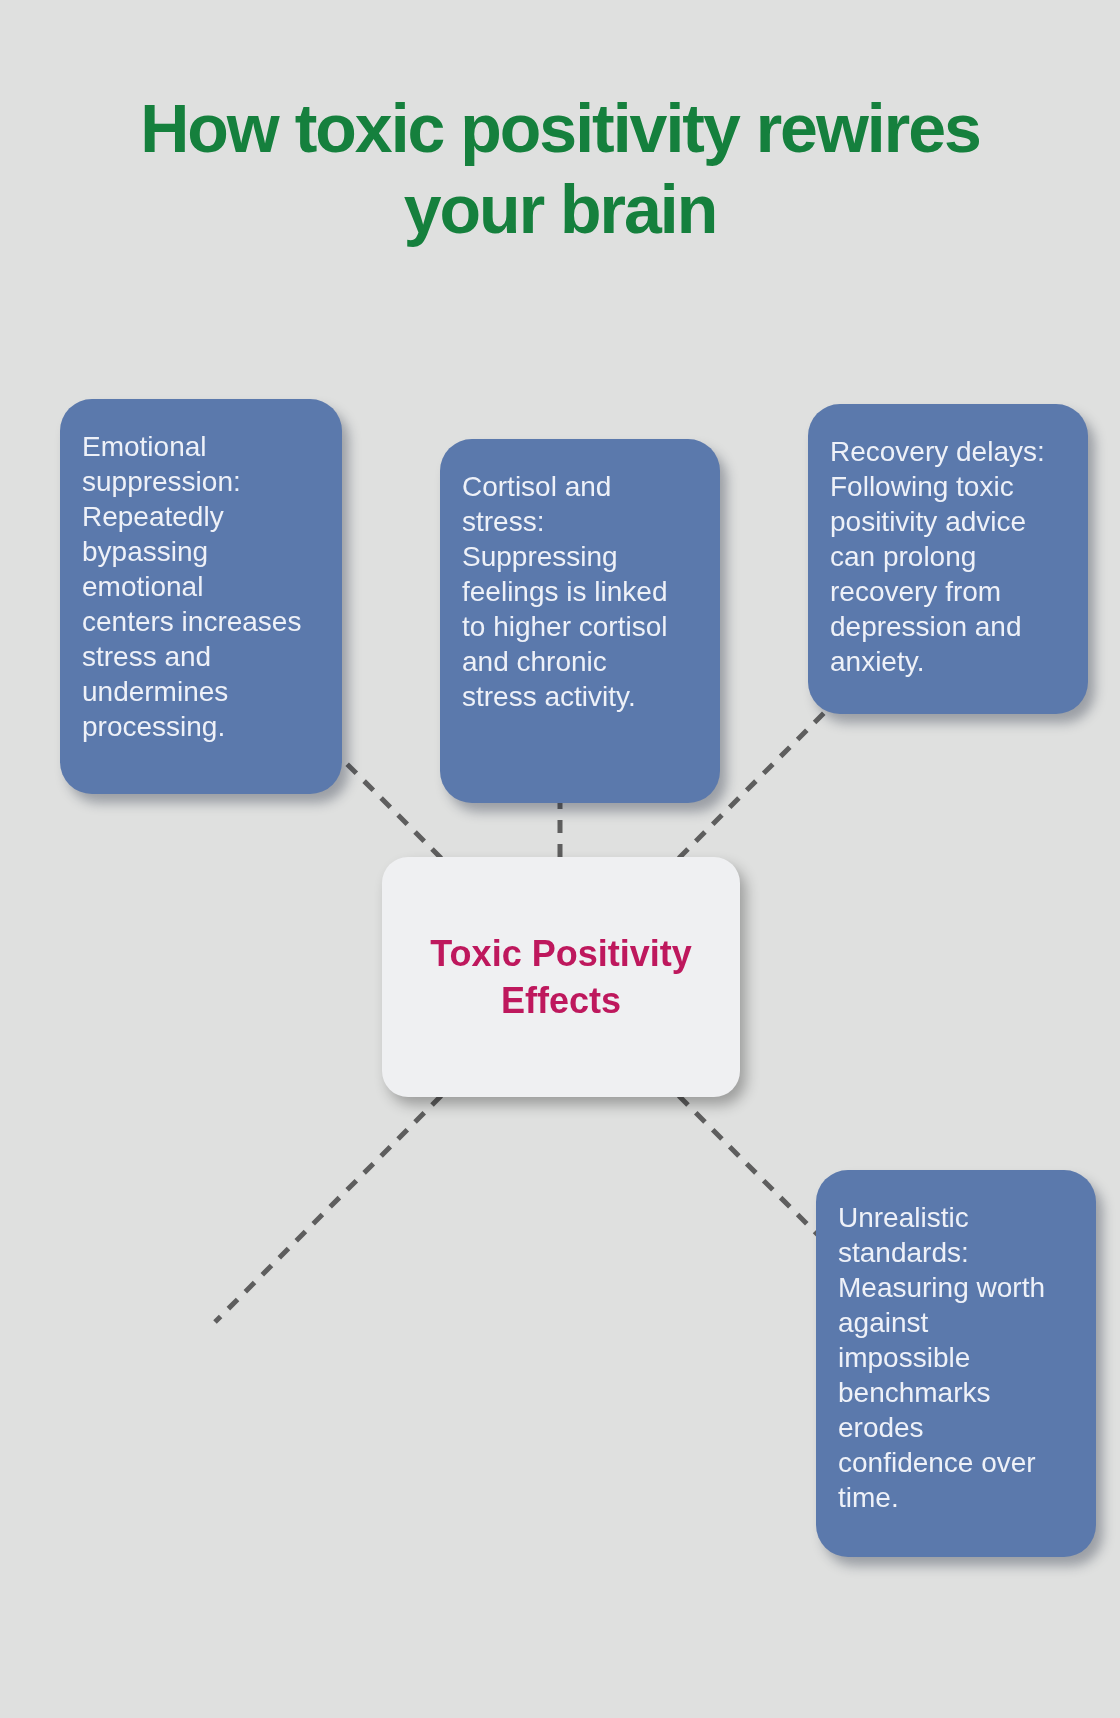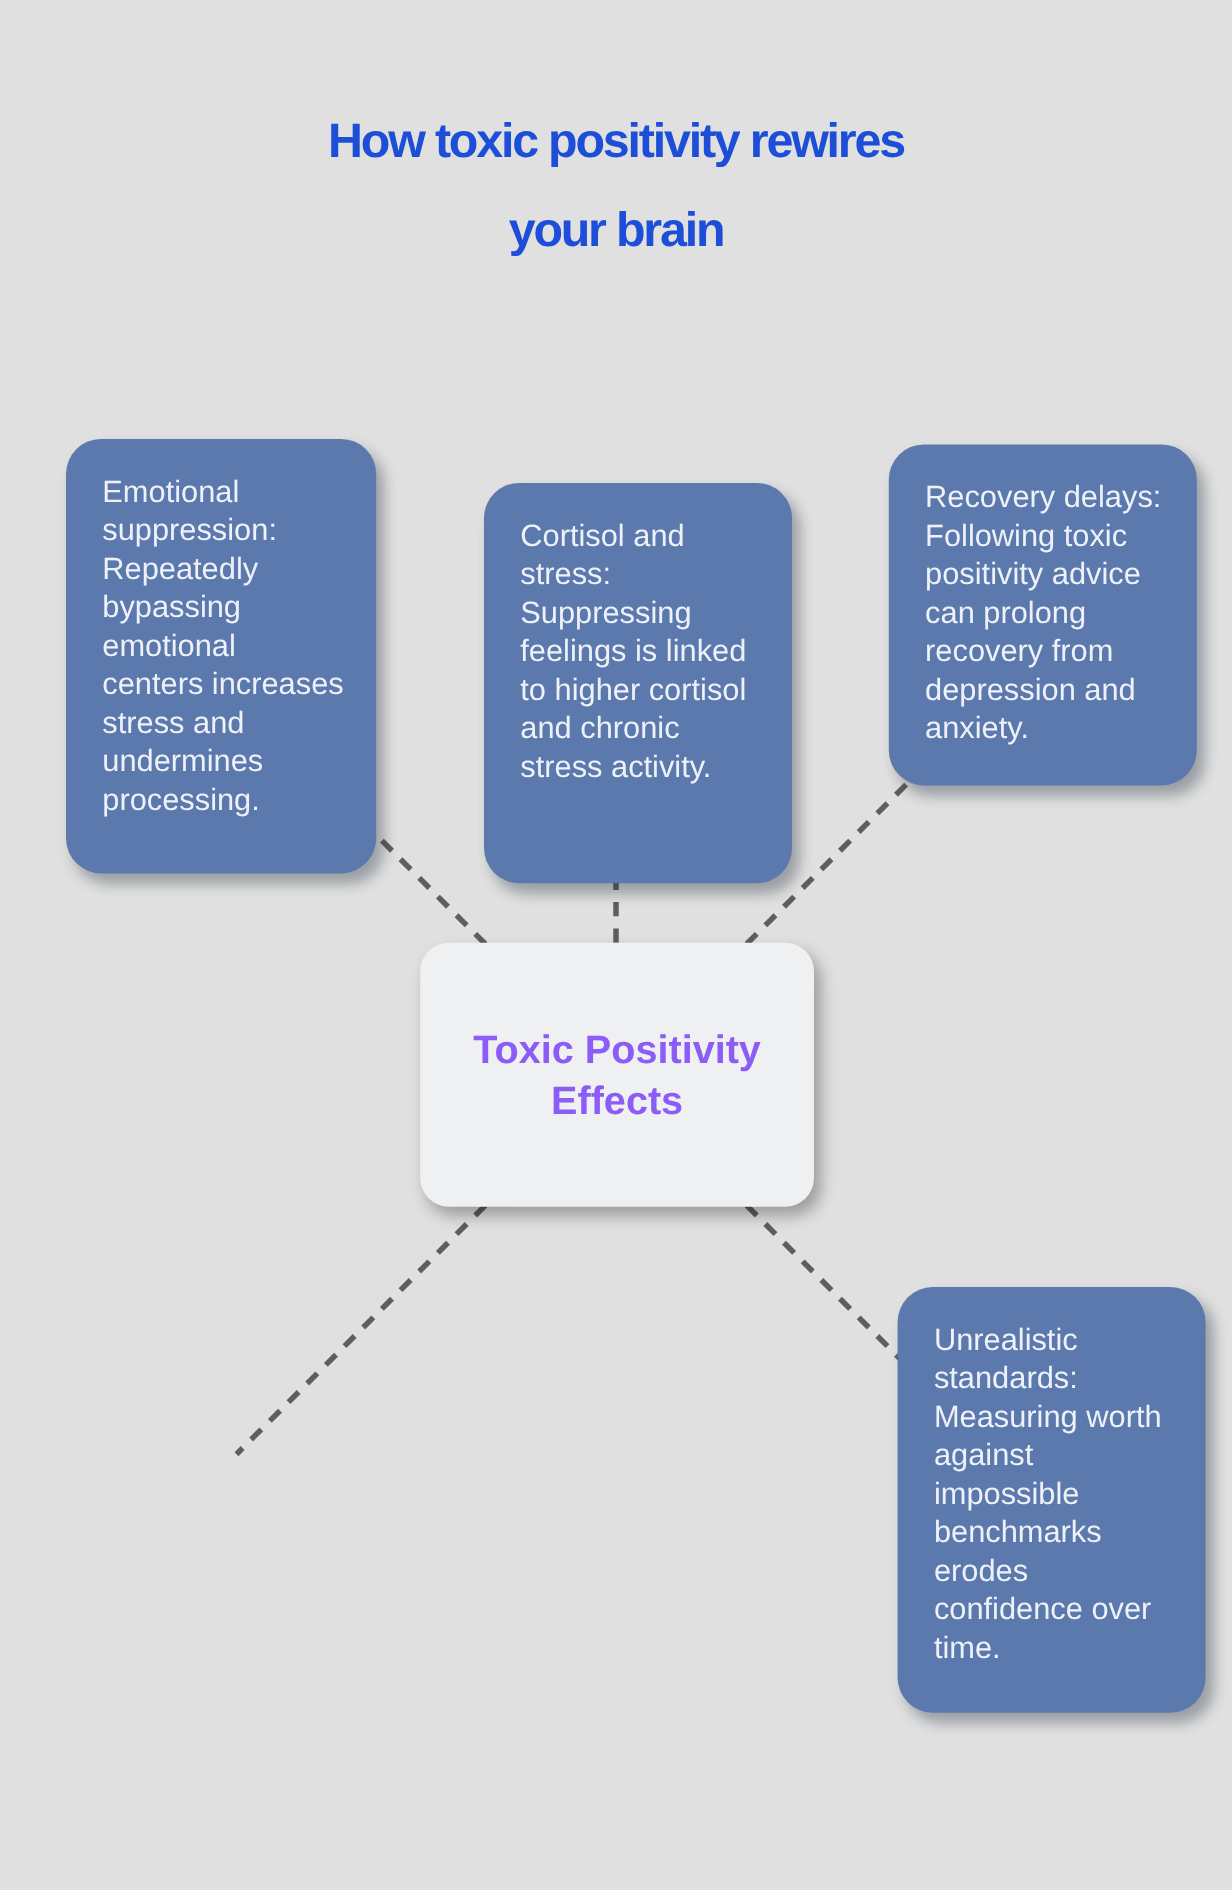--- a/index.html
+++ b/index.html
@@ -15,25 +15,25 @@
     background: #dfe0df;
     overflow: hidden;
   }
   .title {
     position: absolute;
     top: 88px;
     left: 0;
     width: 1120px;
     margin: 0;
     text-align: center;
-    font-size: 44px;
+    font-size: 68px;
     line-height: 81px;
     font-weight: 700;
     letter-spacing: -2px;
-    color: #1d4ed8;
+    color: #15803d;
     white-space: pre-line;
     z-index: 2;
   }
   svg.connectors {
     position: absolute;
     left: 0;
     top: 0;
     width: 1120px;
     height: 1718px;
     z-index: 1;
@@ -43,21 +43,21 @@
     stroke-width: 5;
     stroke-dasharray: 13 11;
   }
   .node {
     position: absolute;
     background: #5b79ac;
     border-radius: 32px;
     box-shadow: 7px 9px 12px rgba(30, 38, 58, 0.35);
     z-index: 3;
     box-sizing: border-box;
-    padding: 30px 18px 24px 33px;
+    padding: 30px 18px 24px 22px;
   }
   .node-text {
     color: #eef1f8;
     font-size: 28px;
     line-height: 35px;
     white-space: pre-line;
   }
   .node-1 { left: 60px;  top: 399px;  width: 282px; height: 395px; }
   .node-2 { left: 440px; top: 404px;  width: 280px; height: 364px; margin-top: 35px; }
   .node-3 { left: 808px; top: 404px;  width: 280px; height: 310px; }
@@ -75,21 +75,21 @@
     z-index: 4;
     display: flex;
     align-items: center;
     justify-content: center;
   }
   .center-text {
     text-align: center;
     font-size: 36px;
     line-height: 47px;
     font-weight: 700;
-    color: #8b5cf6;
+    color: #be185d;
     white-space: pre-line;
   }
 </style>
 </head>
 <body>
 
 <div class="canvas">
 
   <h1 class="title">How toxic positivity rewires
 your brain</h1>

